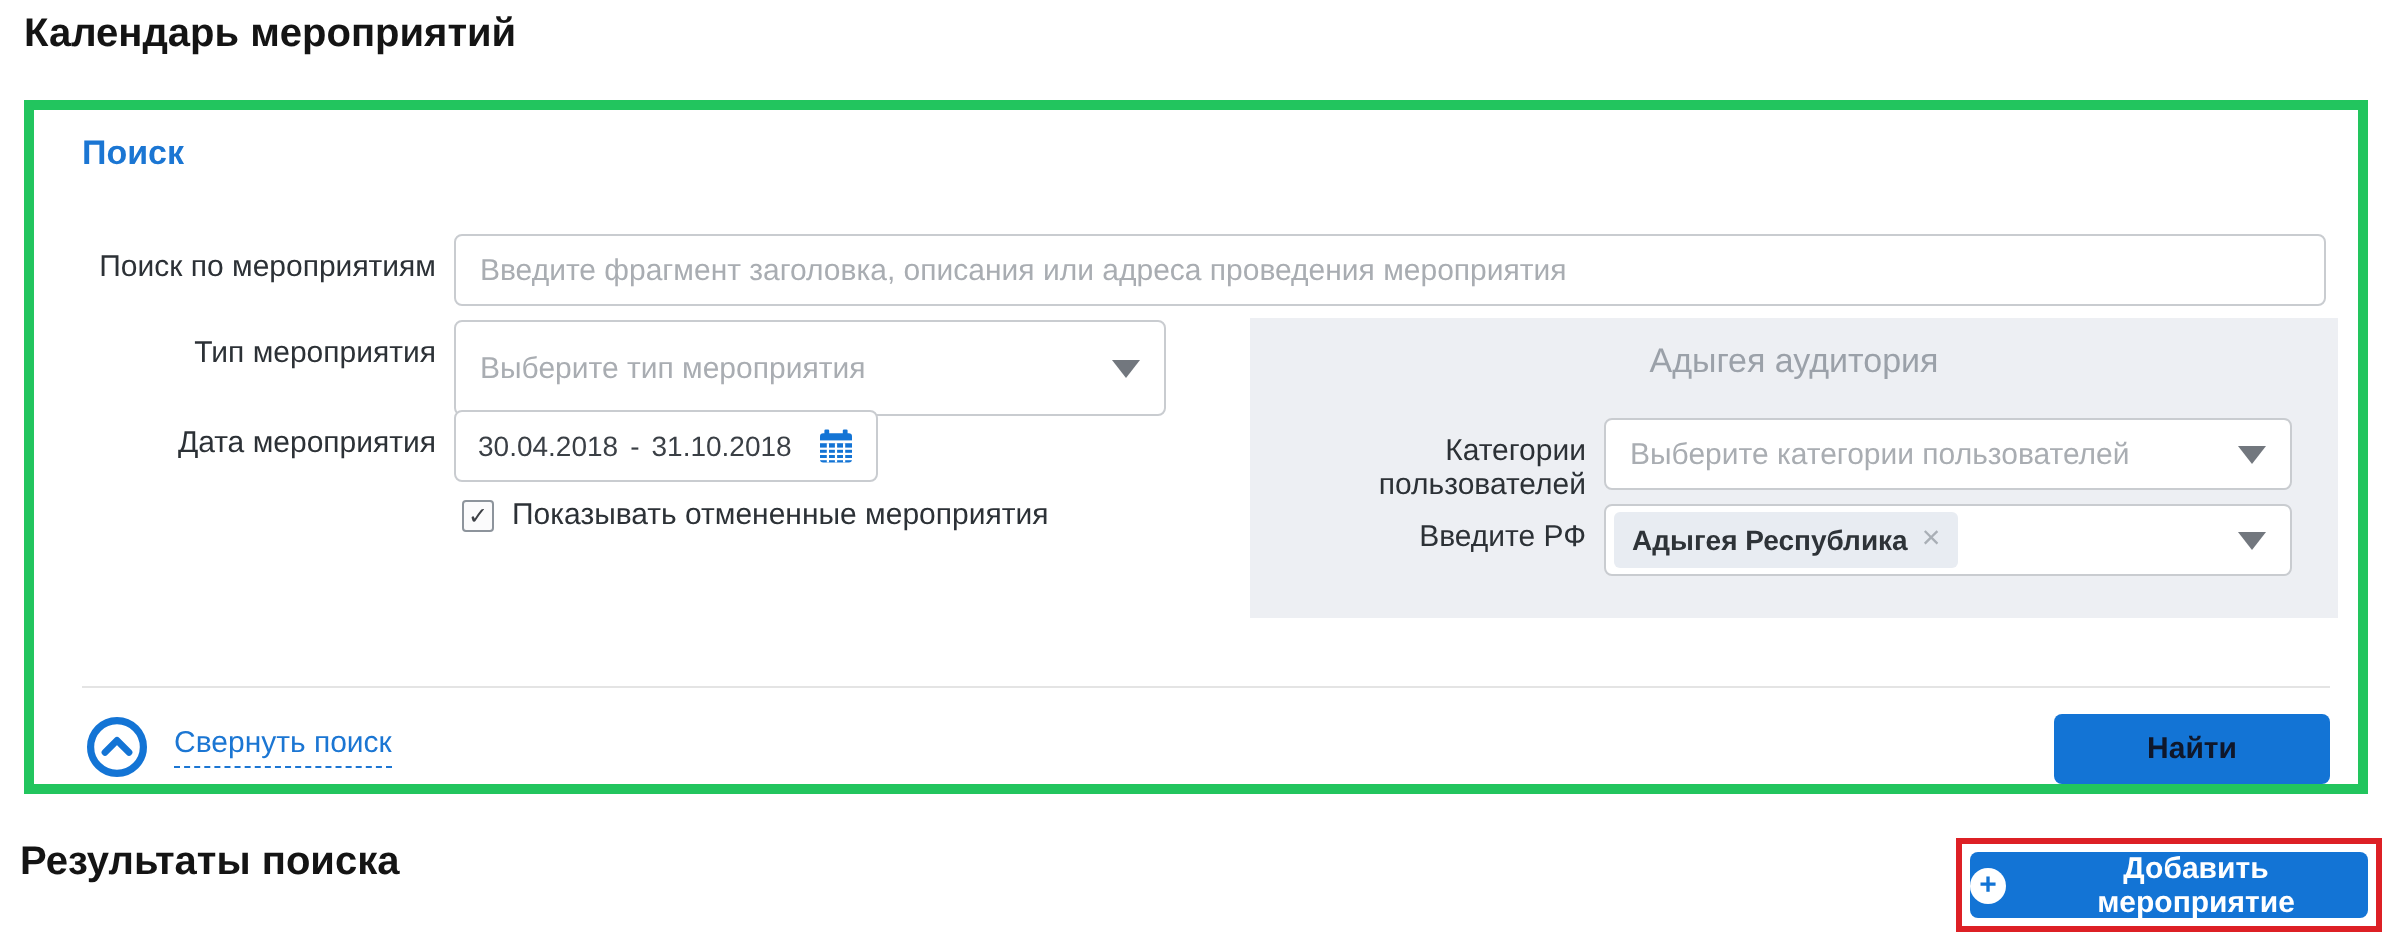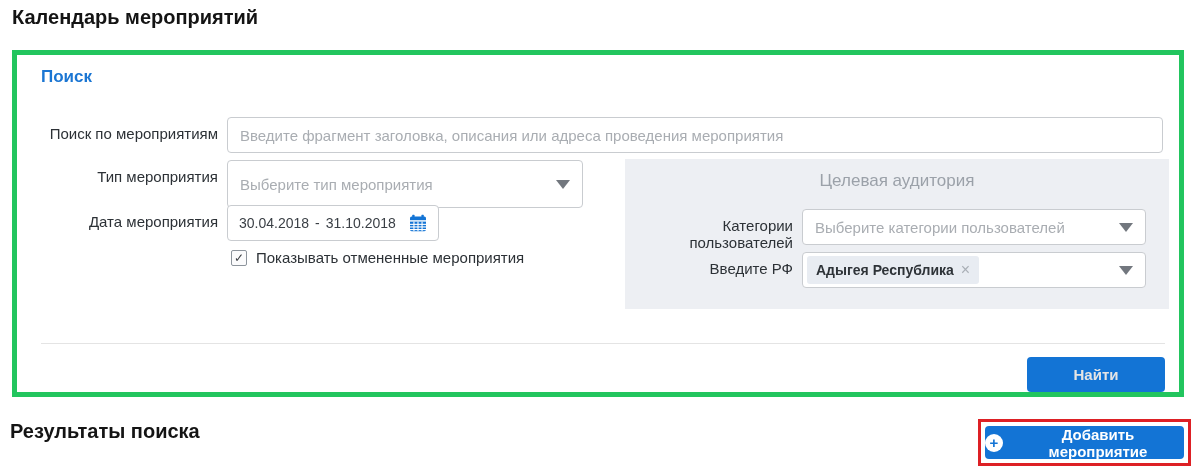--- a/index.html
+++ b/index.html
@@ -53,21 +53,21 @@
   .tag { display:flex; align-items:center; height:28px; padding:0 9px; background:#e8ecf2;
     border-radius:3px; }
   .tag-text { font-size:14px; font-weight:700; color:#2e3338; white-space:nowrap; }
   .tag-x { margin-left:7px; font-size:16px; color:#a9afb6; cursor:pointer; line-height:1; }
 
   
   .divider { position:absolute; left:24px; top:288px; width:1124px; height:1px; background:#e4e4e4; }
   .collapse { position:absolute; left:26px; top:303px; display:flex; align-items:center; gap:13px; cursor:pointer; }
   .collapse-text { font-size:15px; color:#1b76d3; border-bottom:1px dashed #1b76d3; padding-bottom:3px; }
   .find-btn { position:absolute; left:1010px; top:302px; width:138px; height:35px;
-    background:#1374d5; color:#e5e5e5; border:none; border-radius:4px; font-size:15px; font-weight:700;
+    background:#1374d5; color:#0f172a; border:none; border-radius:4px; font-size:15px; font-weight:700;
     font-family:"Liberation Sans",sans-serif; cursor:pointer; }
 
   
   .results-title { position:absolute; left:10px; top:420px; font-size:20px; font-weight:700; color:#141414; }
   .annotation { position:absolute; left:978px; top:419px; width:213px; height:47px;
     border:3px solid #dd2025; display:flex; align-items:center; justify-content:center; }
   .add-btn { width:199px; height:33px; background:#1374d5; color:#fff; border:none; border-radius:4px;
     font-size:15px; font-weight:700; font-family:"Liberation Sans",sans-serif; cursor:pointer;
     display:flex; align-items:center; justify-content:center; gap:9px; }
   .plus-circle { width:18px; height:18px; border-radius:50%; background:#fff; color:#1374d5;
@@ -112,40 +112,47 @@
       </svg>
     </button>
   </div>
 
   <div class="chk-row">
     <span class="chk">✓</span>
     <span class="chk-label">Показывать отмененные мероприятия</span>
   </div>
 
   <div class="audience">
-    <div class="aud-title">Целевая аудитория</div>
+    <div class="aud-title">Адыгея аудитория</div>
 
     <label class="aud-label aud-lbl-cat">Категории пользователей</label>
     <div class="dd dd-cat tbox">
       <span class="dd-placeholder">Выберите категории пользователей</span>
       <span class="dd-arrow"></span>
     </div>
 
     <label class="aud-label aud-lbl-reg">Введите РФ</label>
     <div class="dd dd-reg tbox">
       <span class="tag">
         <span class="tag-text">Адыгея Республика</span>
         <span class="tag-x">×</span>
       </span>
       <span class="dd-arrow"></span>
     </div>
   </div>
 
   <div class="divider"></div>
 
+  <div class="collapse">
+    <svg width="31" height="31" viewBox="0 0 31 31">
+      <circle cx="15.5" cy="15.5" r="13.2" fill="#ffffff" stroke="#1374d5" stroke-width="3.6"></circle>
+      <polyline points="9.5,18.2 15.5,12.2 21.5,18.2" fill="none" stroke="#1374d5" stroke-width="3.4" stroke-linecap="round" stroke-linejoin="round"></polyline>
+    </svg>
+    <span class="collapse-text">Свернуть поиск</span>
+  </div>
 
   <button class="find-btn">Найти</button>
 </section>
 
 <h2 class="results-title">Результаты поиска</h2>
 
 <div class="annotation">
   <button class="add-btn">
     <span class="plus-circle">+</span>
     <span>Добавить мероприятие</span>

